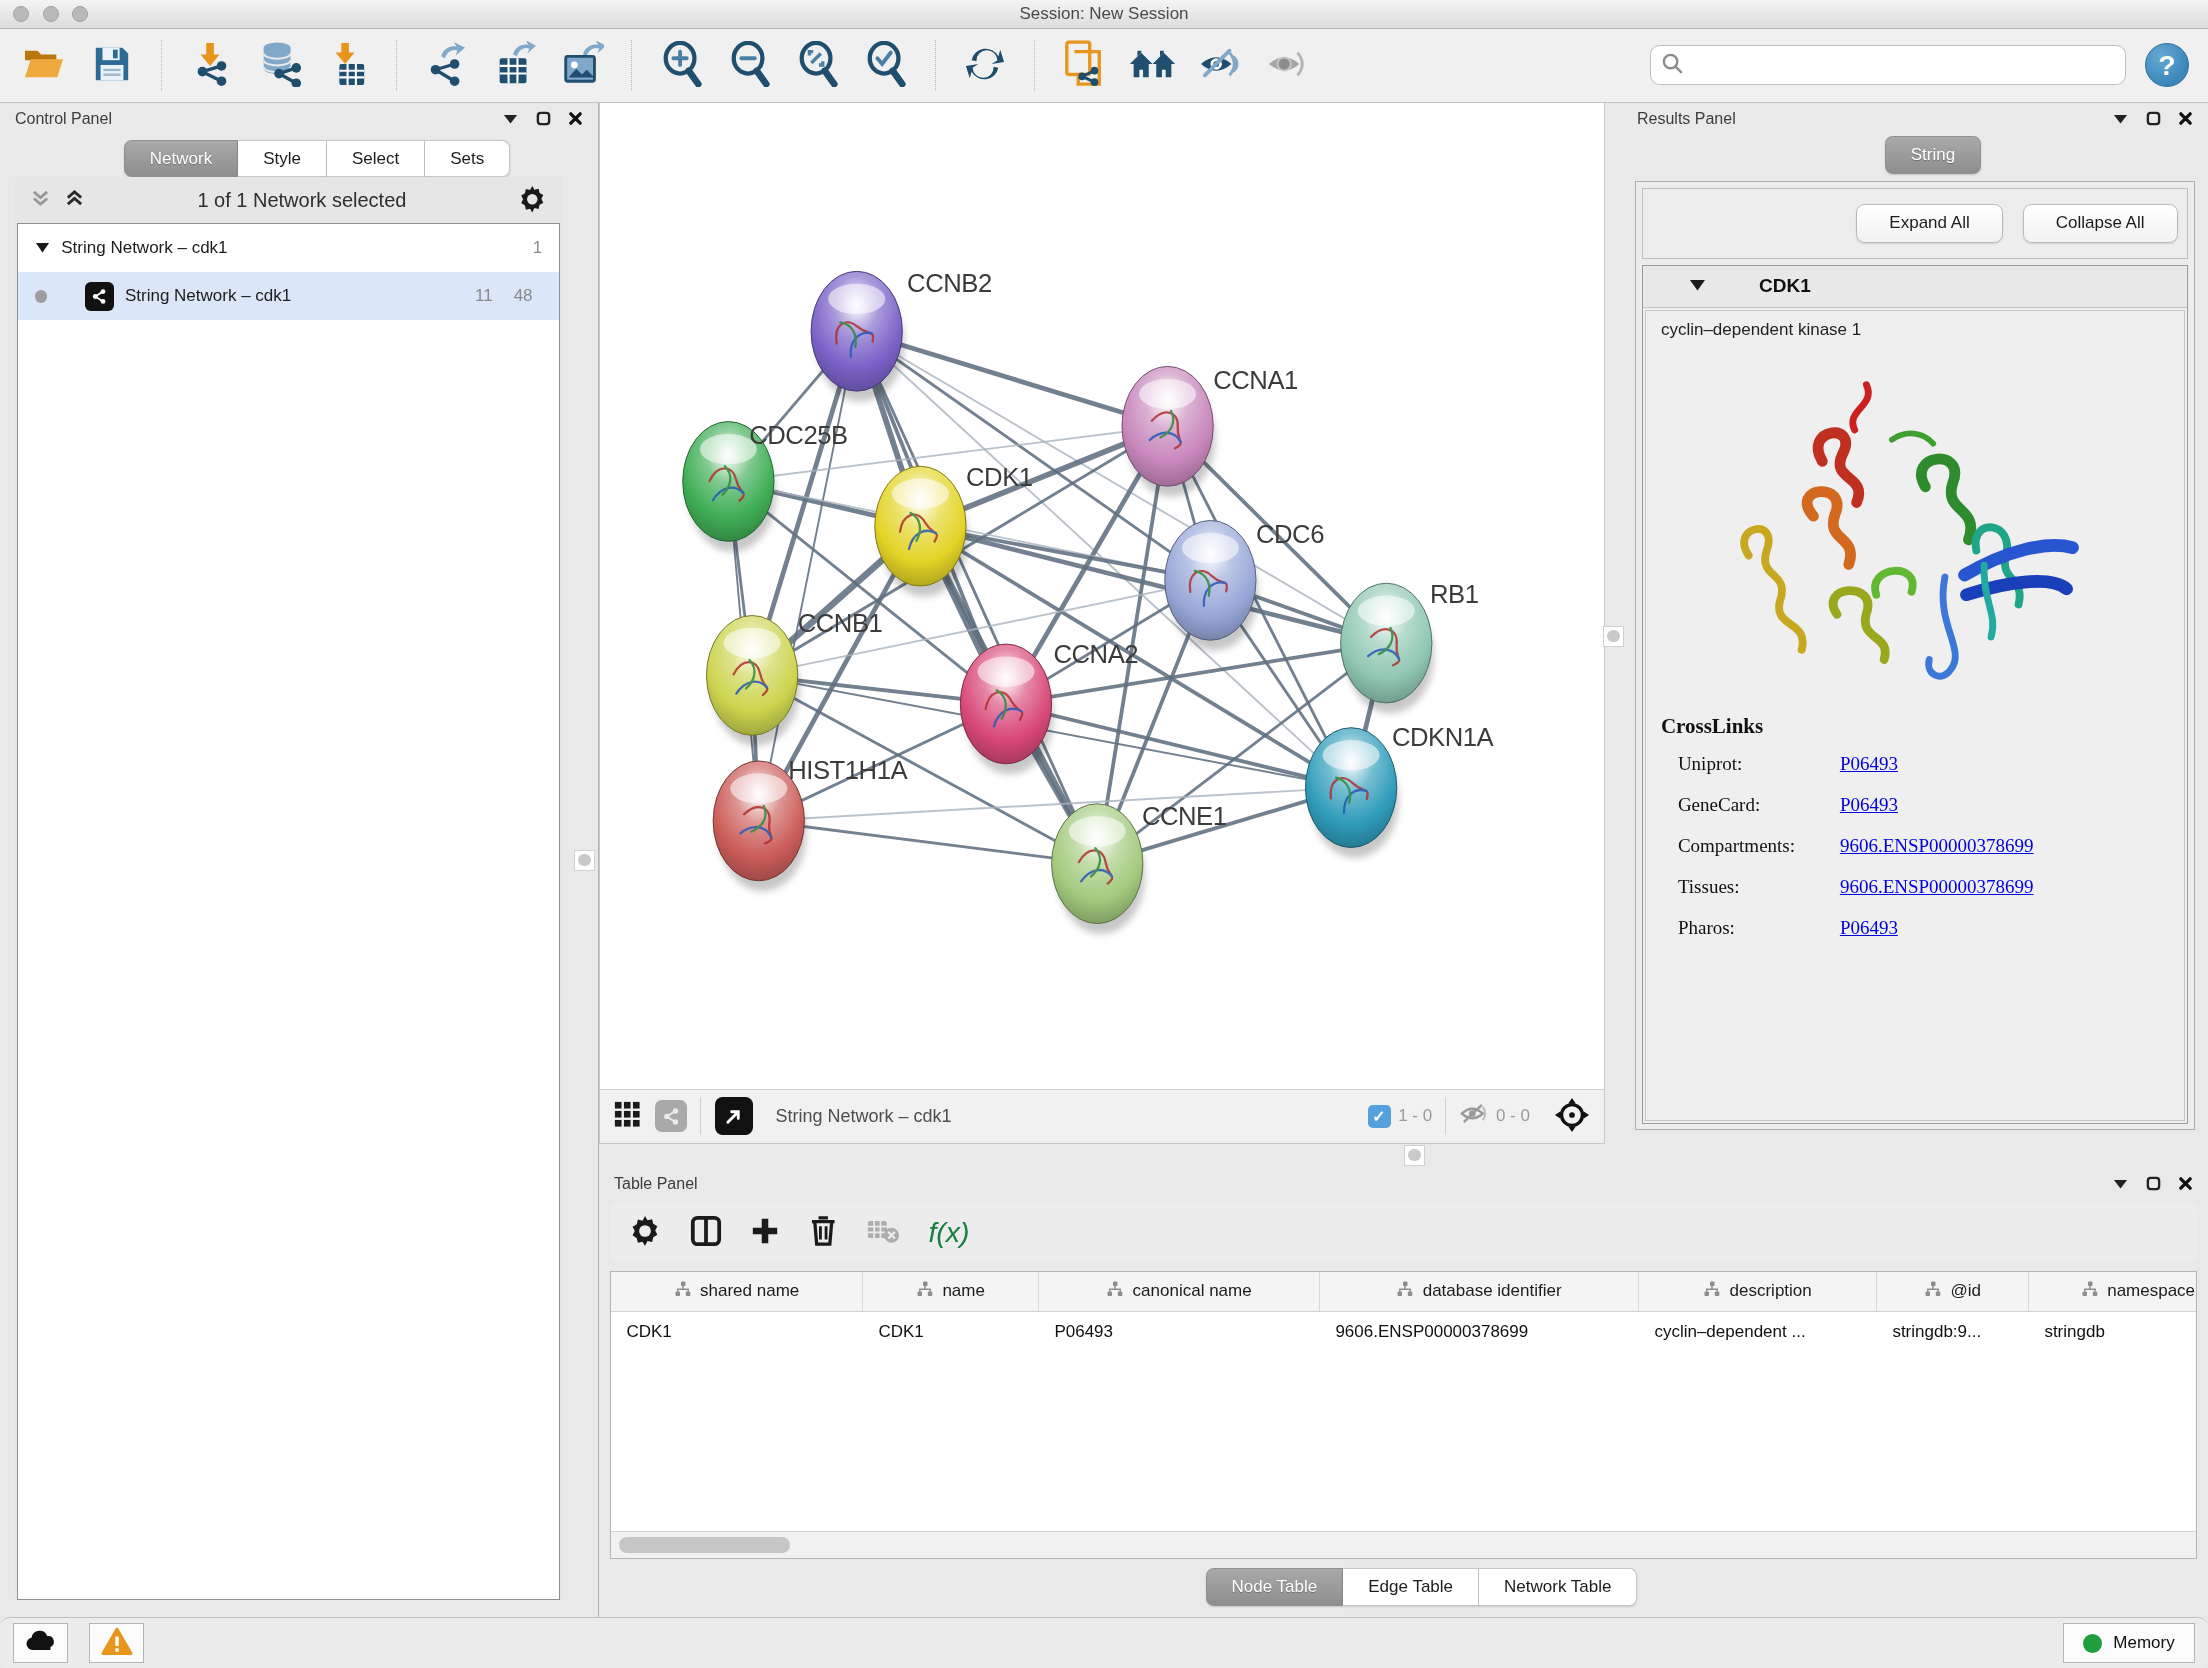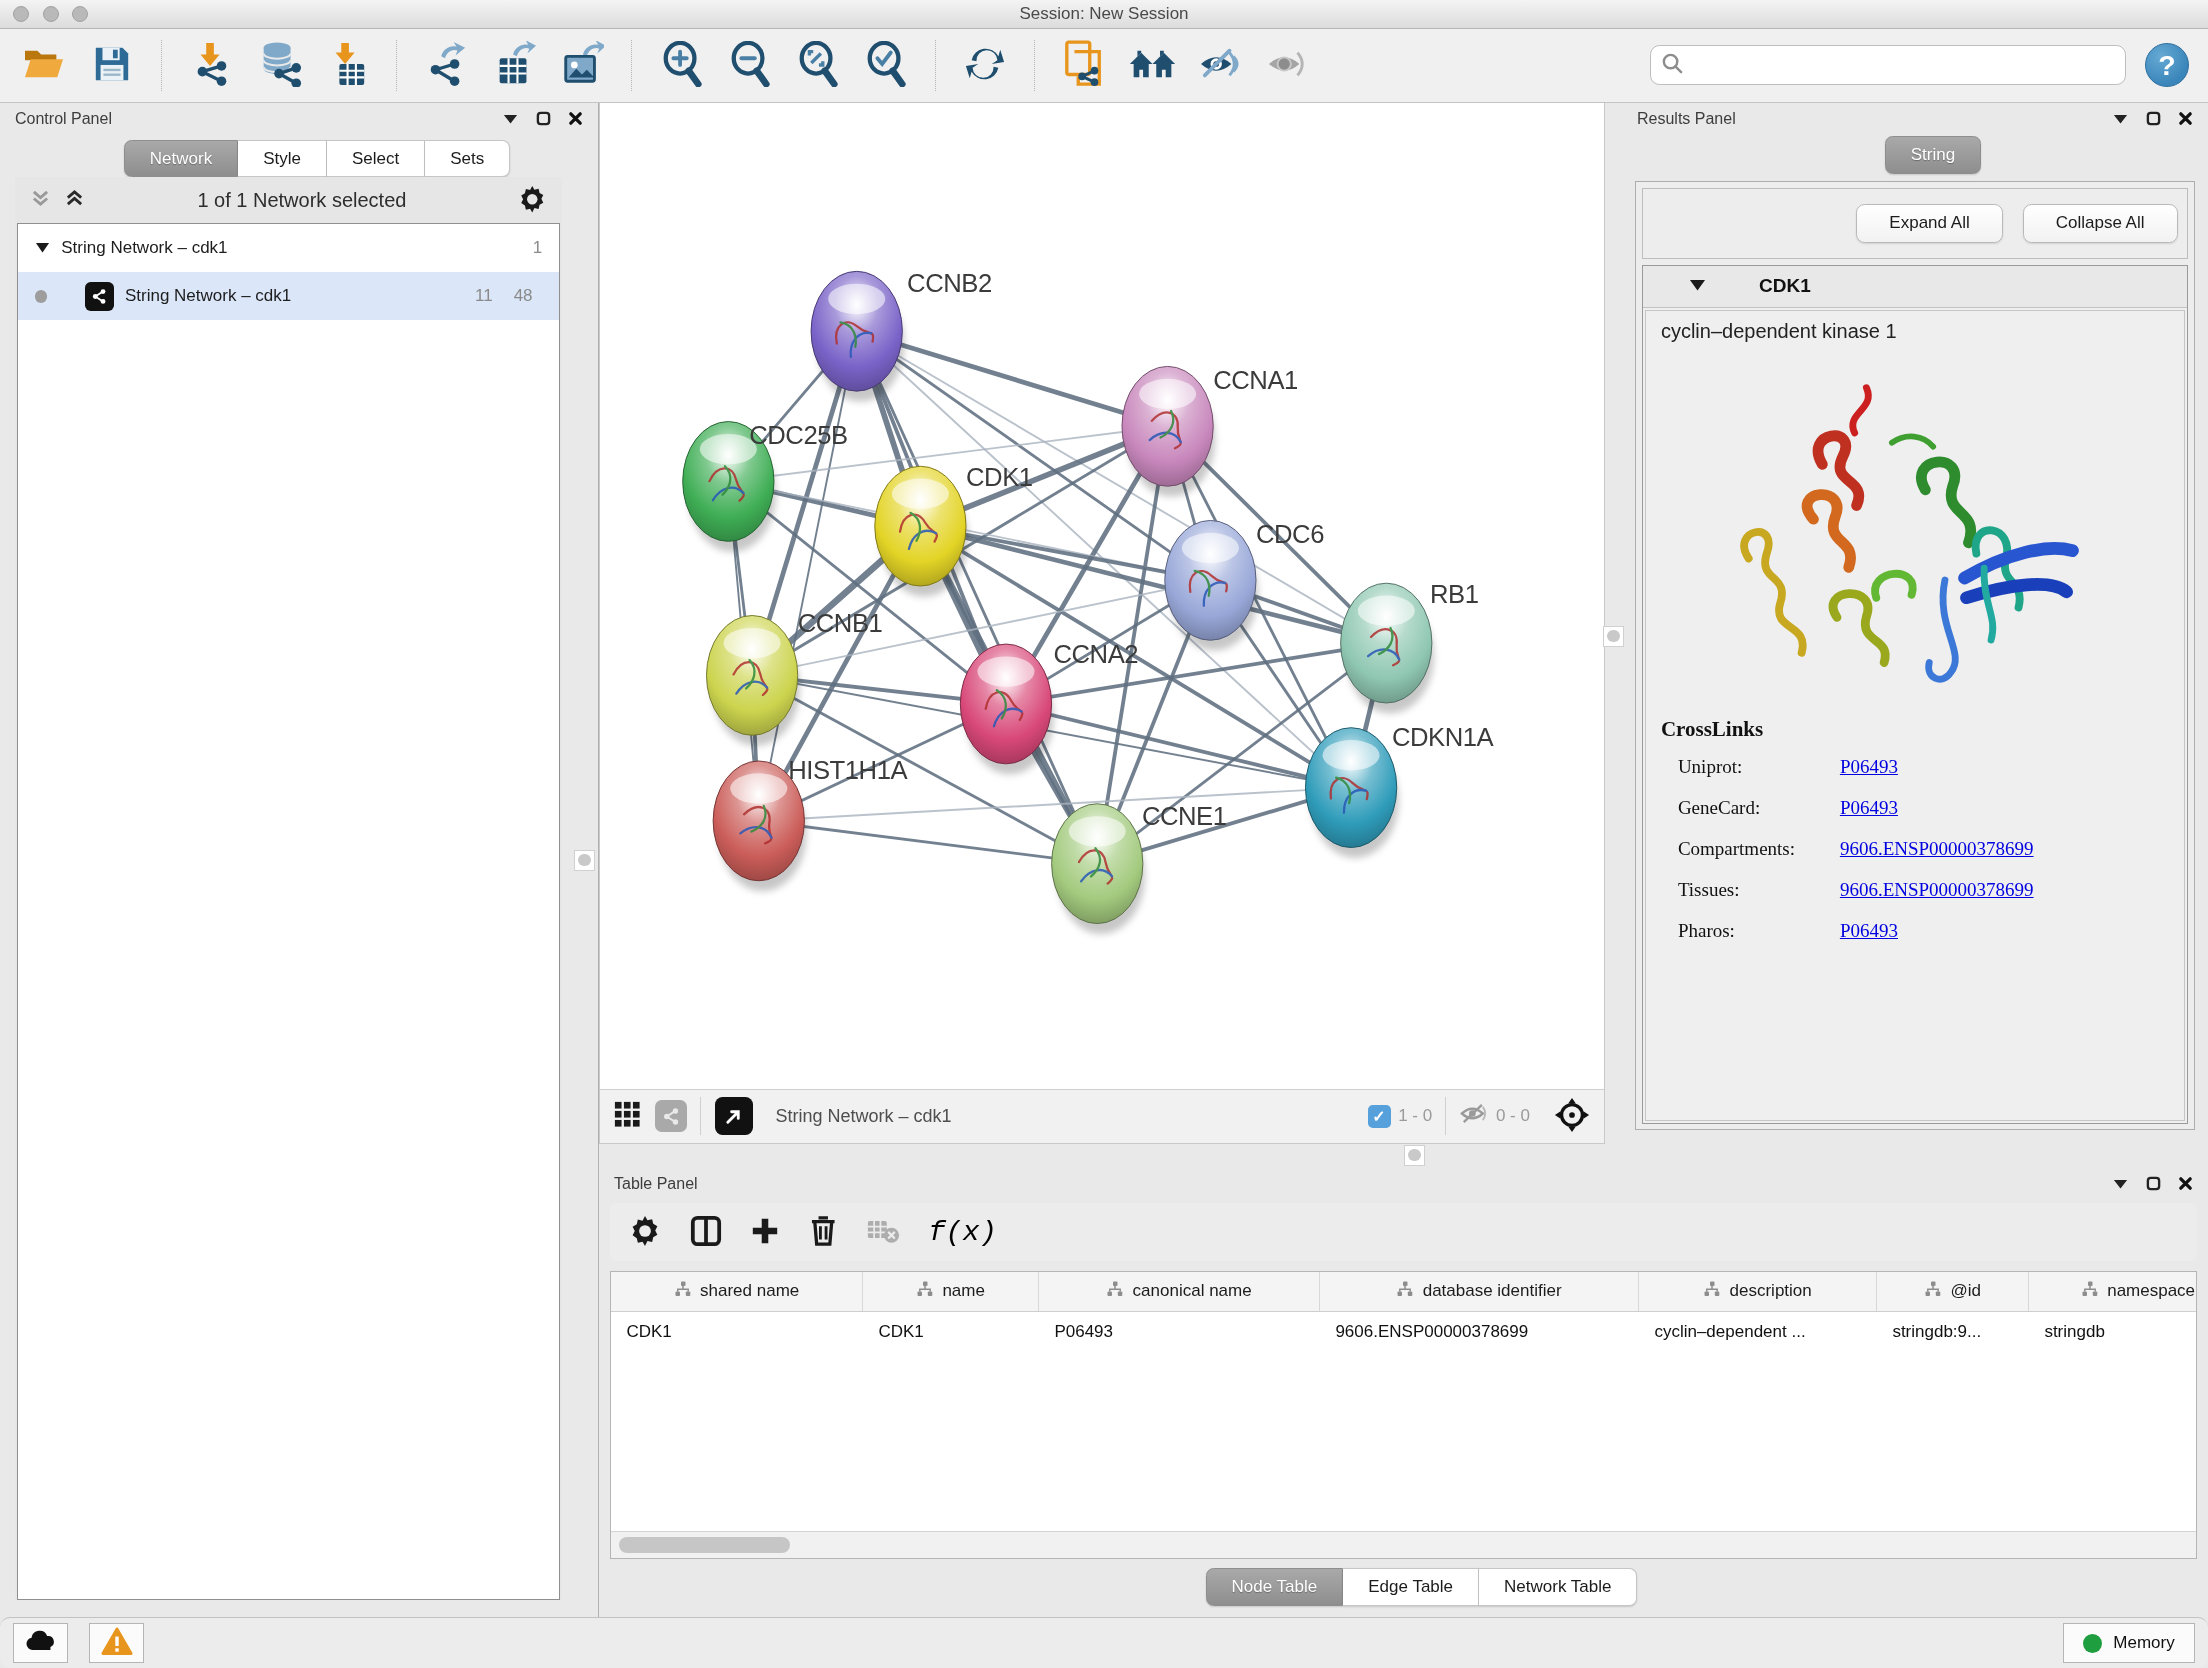--- a/index.html
+++ b/index.html
@@ -82,32 +82,32 @@
               display:flex; flex-direction:column; min-height:0; }
   .rp-buttons { border:1px solid #bdbdbd; margin:5.7px; padding:15px 9.5px; display:flex; justify-content:flex-end; gap:20px; }
   .rp-btn { background:linear-gradient(#ffffff,#f2f2f2); border:1px solid #b9b9b9; border-radius:8.6px;
             padding:8.6px 32px; font-size:17px; color:#1c1c1c; box-shadow:0 1px 1.9px rgba(0,0,0,.12); }
   .rp-scroll { flex:1; border:1px solid #9a9a9a; margin:0 5.7px 5.7px 5.7px; background:#efefef; overflow:hidden;
                display:flex; flex-direction:column; }
   .rp-gene-row { height:42px; background:#e8e8e8; border-bottom:1px solid #c2c2c2; display:flex; align-items:center;
                  padding-left:46px; gap:53px; }
   .rp-gene { font-size:19px; font-weight:bold; color:#111; }
   .rp-body { flex:1; border:1px solid #c6c6c6; margin:1.9px; padding:9.5px 15px; overflow:hidden; }
-  .rp-desc { font-size:20px; color:#222; margin-bottom:5.7px; }
+  .rp-desc { font-size:17px; color:#222; margin-bottom:5.7px; }
   .crosslinks { font-family:"Liberation Serif", serif; margin-top:17px; }
   .cl-title { font-size:21px; font-weight:bold; color:#111; margin-bottom:13.3px; }
   .cl-row { display:flex; margin:0 0 19px 17px; font-size:19px; }
   .cl-label { width:162px; color:#111; }
   .cl-link { color:#0000e0; text-decoration:underline; }
 
   
   .table-panel { flex:1; display:flex; flex-direction:column; min-height:0; }
   .tp-toolbar { margin:3.8px 11.4px 9.5px 11.4px; background:#ececec; border-radius:5.7px; padding:11.4px 19px;
                 display:flex; align-items:center; gap:28.5px; }
-  .fx { font-family:Liberation Mono, monospace; font-style:italic; font-size:28.5px; color:#000000; }
+  .fx { font-family:Liberation Sans, sans-serif; font-style:italic; font-size:28.5px; color:#15803d; }
   .tp-tablebox { margin:0 11.4px; border:1px solid #b5b5b5; background:#fff; flex:1; display:flex; flex-direction:column; overflow:hidden; }
   .thead { display:flex; background:#f4f4f4; border-bottom:1.9px solid #cfcfcf; height:40px; flex:0 0 40px; width:1836px; }
   .th { display:flex; align-items:center; justify-content:center; gap:9.5px; font-size:17px; color:#1c1c1c;
         border-right:1px solid #d8d8d8; }
   .trow { display:flex; height:40px; width:1836px; }
   .td { font-size:17px; color:#111; padding-left:15px; display:flex; align-items:center; overflow:hidden; white-space:nowrap; }
   .tbody-fill { flex:1; }
   .hscroll { height:27px; flex:0 0 27px; background:#f1f1f1; border-top:1px solid #d4d4d4; position:relative; }
   .hthumb { position:absolute; left:7.6px; top:4.8px; width:171px; height:16px; background:#c6c6c6; border-radius:8.6px; }
   .tp-tabs-row { display:flex; justify-content:center; padding:9.5px 0 11.4px 0; }

